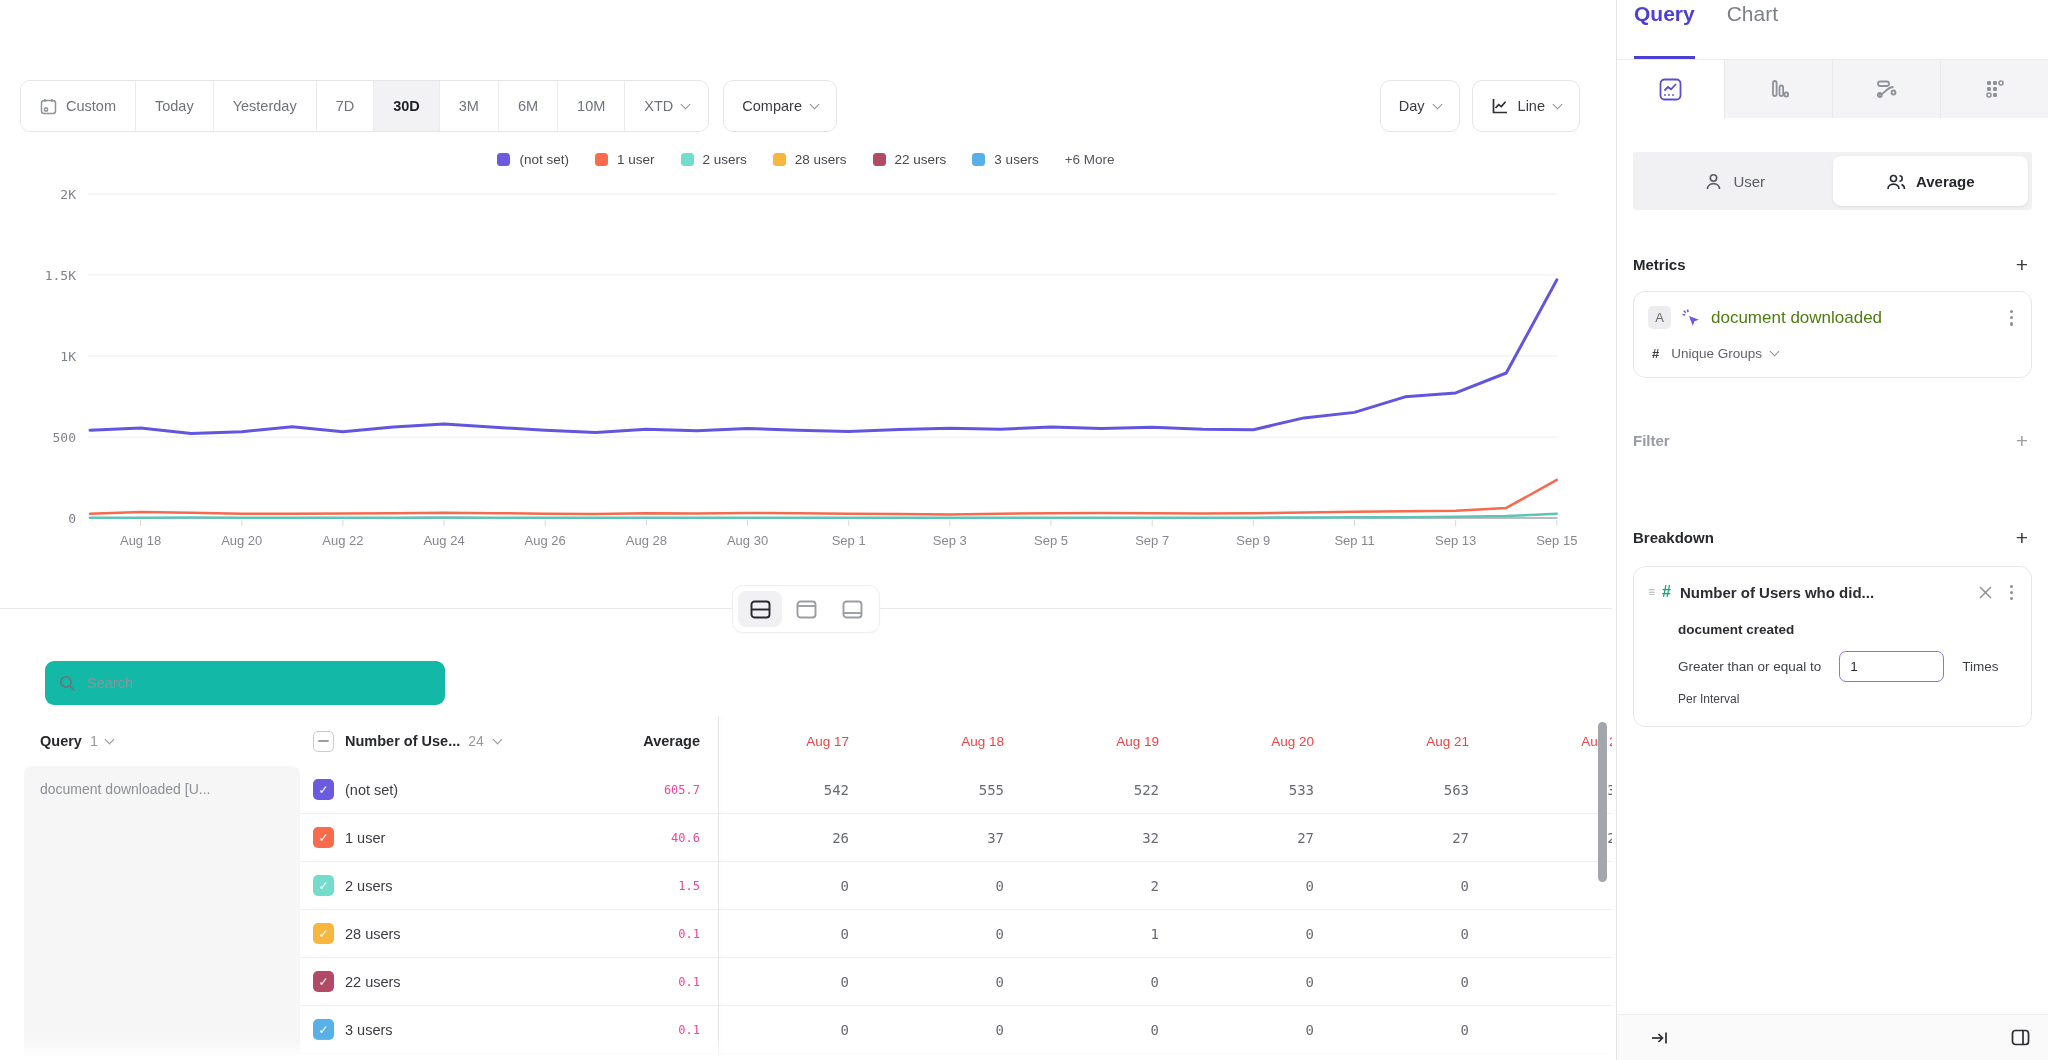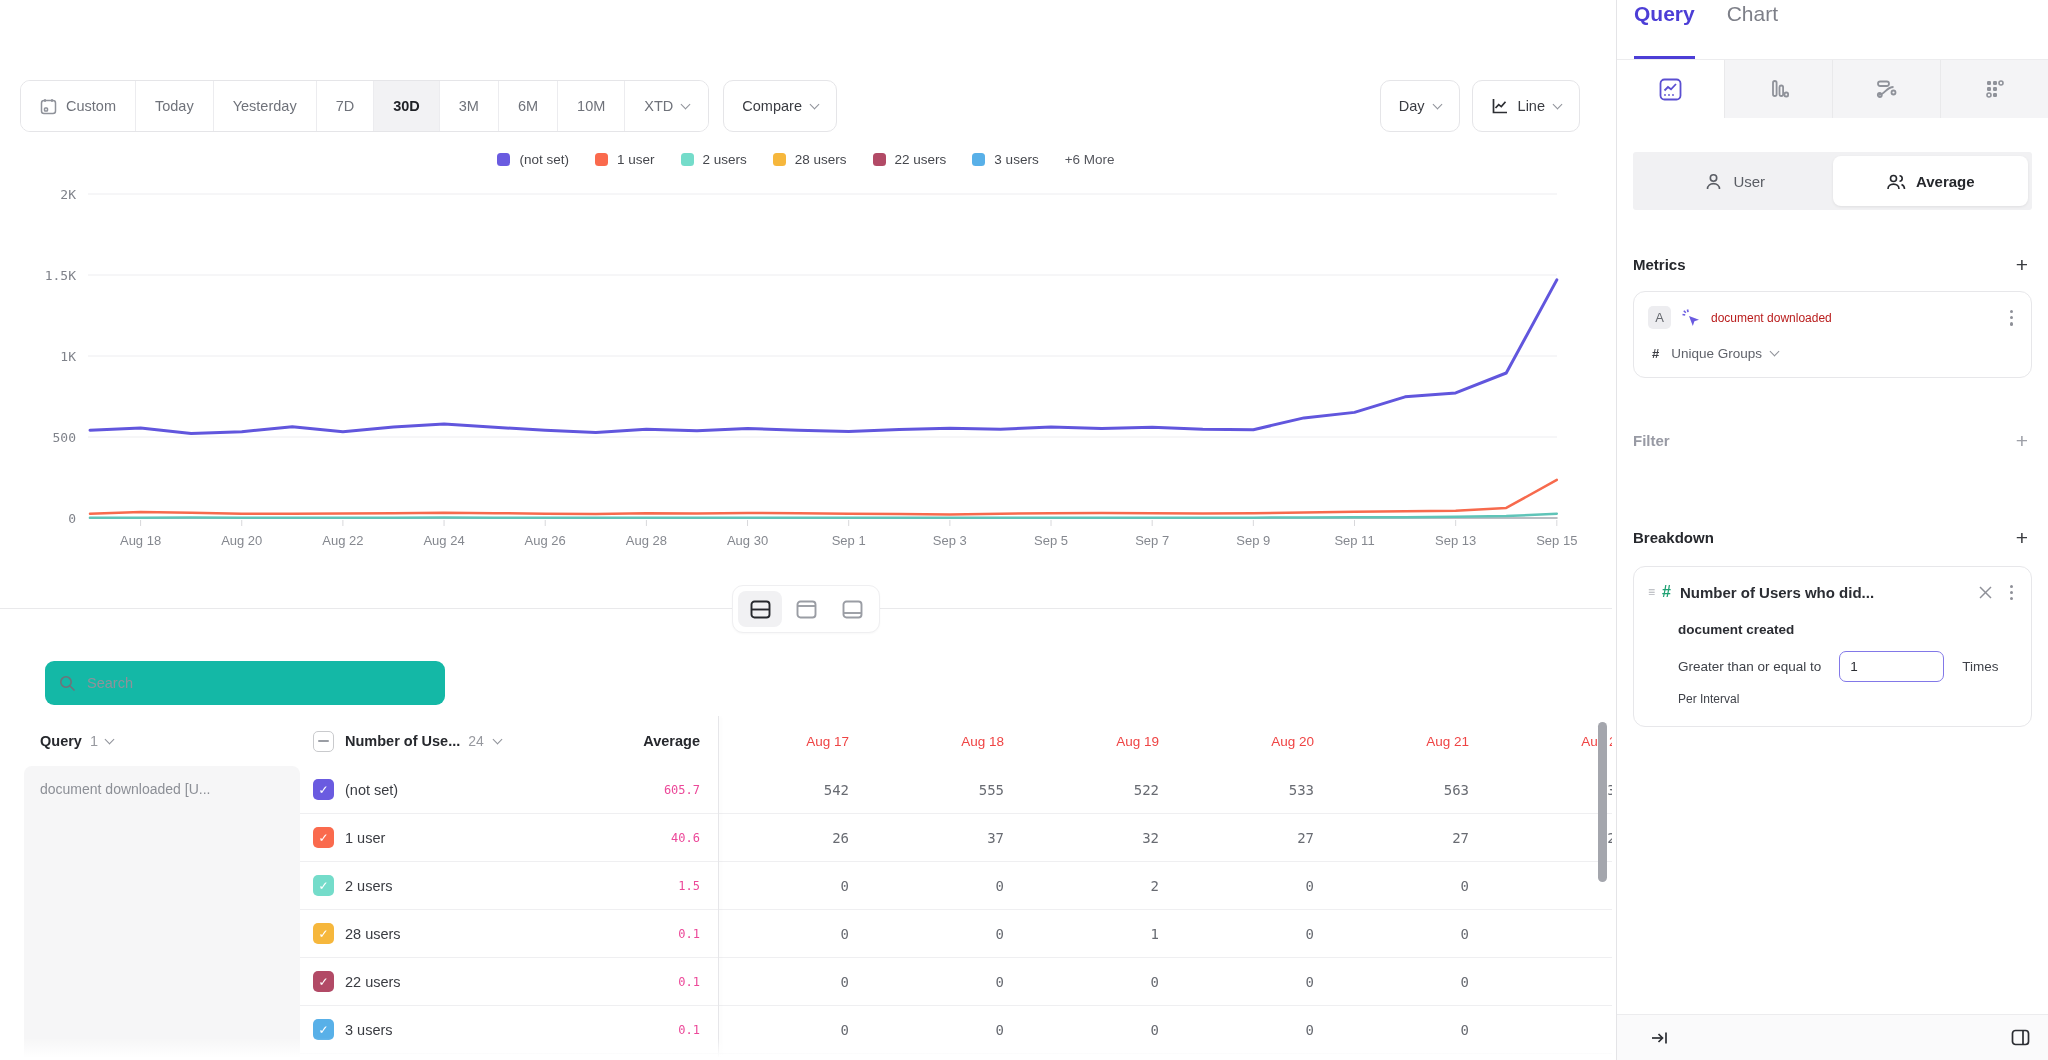--- a/index.html
+++ b/index.html
@@ -117,21 +117,21 @@
   .sect { margin:0 16px; display:flex; align-items:center; justify-content:space-between; }
   .sect .stitle { font-size:15px; font-weight:bold; color:#26282d; }
   .sect .stitle.muted { color:#989aa4; }
   .plus { border:none; background:none; font-size:21px; line-height:1; color:#3a3c40; cursor:pointer;
           padding:2px 4px; }
   .plus.muted { color:#9ea0a8; }
   .card { margin:14px 16px 0; border:1px solid #e7e7ea; border-radius:12px; padding:14px 14px 16px; }
   .crow { display:flex; align-items:center; }
   .badge-a { width:23px; height:23px; border-radius:5px; background:#ededf0; color:#66696f;
              font-size:13px; display:flex; align-items:center; justify-content:center; flex:0 0 auto; }
-  .ev-name { font-size:12px; color:#b91c1c; font-weight:500; margin-left:10px; }
+  .ev-name { font-size:17px; color:#4d7c0f; font-weight:500; margin-left:10px; }
   .kebab { margin-left:auto; display:flex; flex-direction:column; gap:3px; padding:4px;
            background:none; border:none; cursor:pointer; }
   .kebab i { width:3.2px; height:3.2px; border-radius:50%; background:#8e9098; }
   .mrow2 { display:flex; align-items:center; margin-top:16px; padding-left:4px; gap:12px; }
   .hash { font-size:13px; color:#3c3e44; font-weight:bold; }
   .measure { font-size:13.5px; color:#5f626a; display:flex; align-items:center; gap:9px; cursor:pointer; }
   .bd-title { font-size:15px; font-weight:bold; color:#2b2d33; margin-left:9px; }
   .drag { font-size:12px; color:#b0b2b8; cursor:grab; margin-right:7px; }
   .hash-green { color:#1fa173; font-weight:bold; font-size:16px; }
   .xbtn { margin-left:auto; background:none; border:none; cursor:pointer; color:#8e9098; display:flex; }

